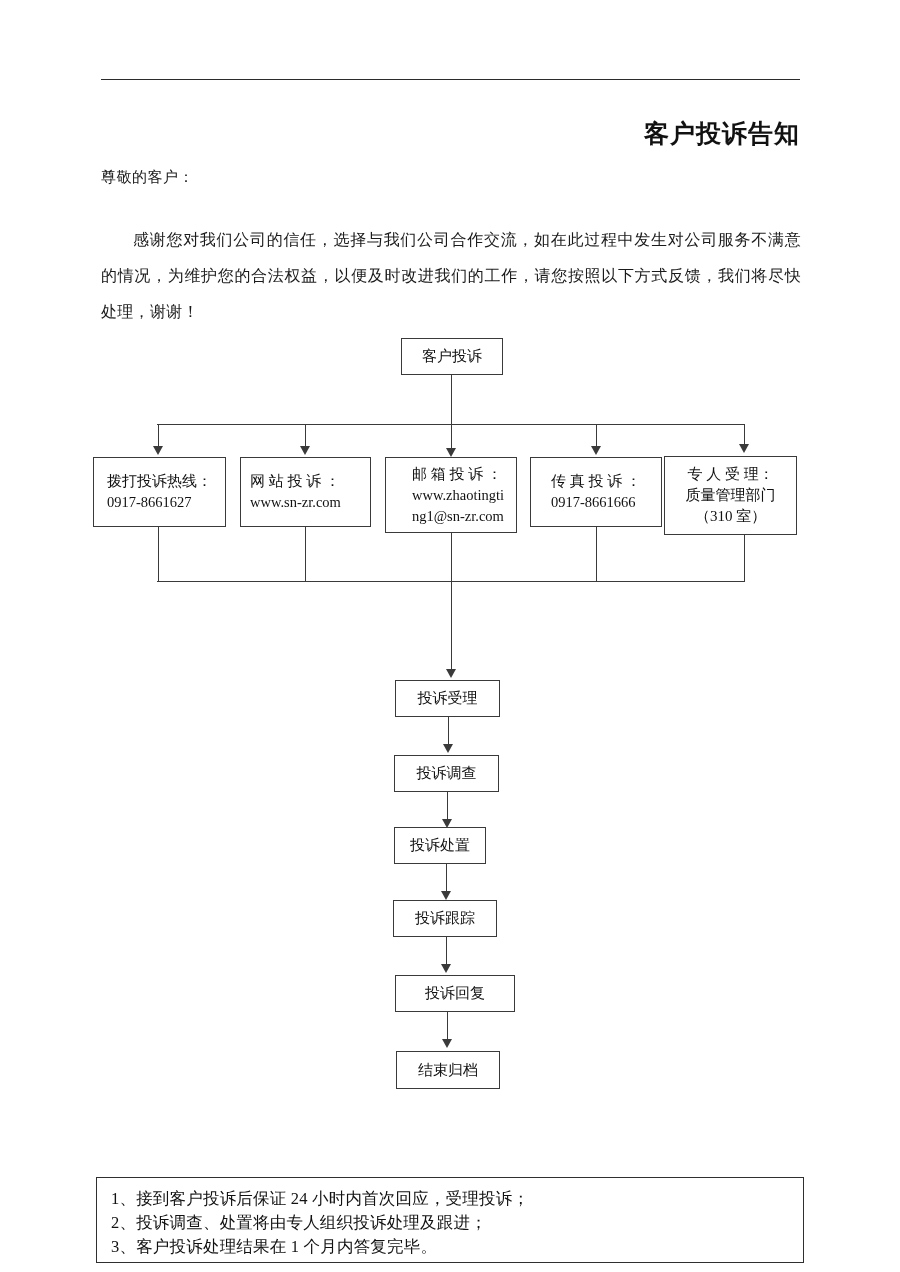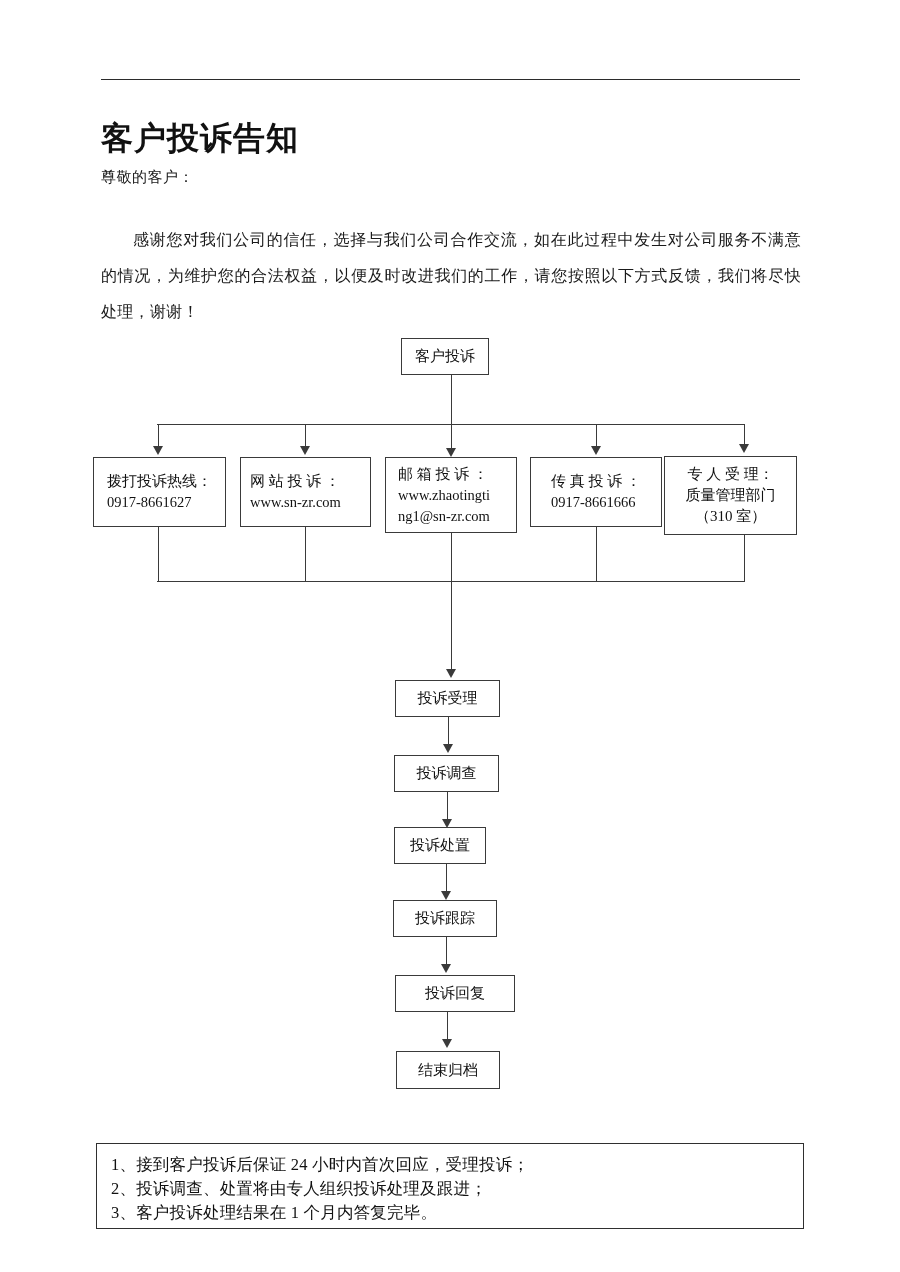--- a/index.html
+++ b/index.html
@@ -28,23 +28,23 @@
     height: 0;
     border-top: 1.6px solid #2b2b2b;
   }
 
   
   .doc-title {
     position: absolute;
     left: 101px;
     top: 117px;
     width: 699px;
-    text-align: left;
+    text-align: right;
     font-family: "Liberation Sans", "DejaVu Sans", sans-serif;
-    font-size: 32px;
+    font-size: 25px;
     font-weight: bold;
     letter-spacing: 1px;
     color: #111;
   }
 
   
   .salutation {
     position: absolute;
     left: 101px;
     top: 168px;
@@ -100,21 +100,21 @@
     width: 0; height: 0;
     border-left: 5px solid transparent;
     border-right: 5px solid transparent;
     border-top: 9px solid #3a3a3a;
   }
 
   
   .notes-box {
     position: absolute;
     left: 96px;
-    top: 1143px;
+    top: 1177px;
     width: 708px;
     height: 86px;
     box-sizing: border-box;
     border: 1.5px solid #2f2f2f;
     background: #ffffff;
     padding: 9px 0 12px 14px;
   }
   .notes-line {
     font-size: 16.5px;
     line-height: 24px;
@@ -129,21 +129,21 @@
 <div id="page">
 
   <div class="header-rule"></div>
 
   <div class="doc-title">客户投诉告知</div>
 
   <div class="salutation">尊敬的客户：</div>
 
   <div class="para">感谢您对我们公司的信任，选择与我们公司合作交流，如在此过程中发生对公司服务不满意的情况，为维护您的合法权益，以便及时改进我们的工作，请您按照以下方式反馈，我们将尽快处理，谢谢！</div>
 
-  <div class="fbox" style="left:401px; top:338px; width:88px; height:37px;">
+  <div class="fbox" style="left:401px; top:338px; width:102px; height:37px;">
     <span class="ln">客户投诉</span>
   </div>
 
   <div class="vline" style="left:451px; top:375px; height:49px;"></div>
 
   <div class="hline" style="left:157px; top:424px; width:588px;"></div>
 
   <div class="vline" style="left:158px; top:424px; height:24px;"></div>
   <div class="arrow-down" style="left:153px; top:446px;"></div>
 
@@ -162,21 +162,21 @@
   <div class="fbox" style="left:93px; top:457px; width:133px; height:70px; align-items:flex-start; padding-left:13px;">
     <span class="ln">拨打投诉热线：</span>
     <span class="ln ln-en">0917-8661627</span>
   </div>
 
   <div class="fbox" style="left:240px; top:457px; width:131px; height:70px; align-items:flex-start; padding-left:9px;">
     <span class="ln">网 站 投 诉 ：</span>
     <span class="ln ln-en">www.sn-zr.com</span>
   </div>
 
-  <div class="fbox" style="left:385px; top:457px; width:132px; height:76px; align-items:flex-start; padding-left:12px;">
+  <div class="fbox" style="left:385px; top:457px; width:132px; height:76px; align-items:flex-start; padding-left:26px;">
     <span class="ln">邮 箱 投 诉 ：</span>
     <span class="ln ln-en">www.zhaotingti</span>
     <span class="ln ln-en">ng1@sn-zr.com</span>
   </div>
 
   <div class="fbox" style="left:530px; top:457px; width:132px; height:70px; align-items:flex-start; padding-left:20px;">
     <span class="ln">传 真 投 诉 ：</span>
     <span class="ln ln-en">0917-8661666</span>
   </div>
 

